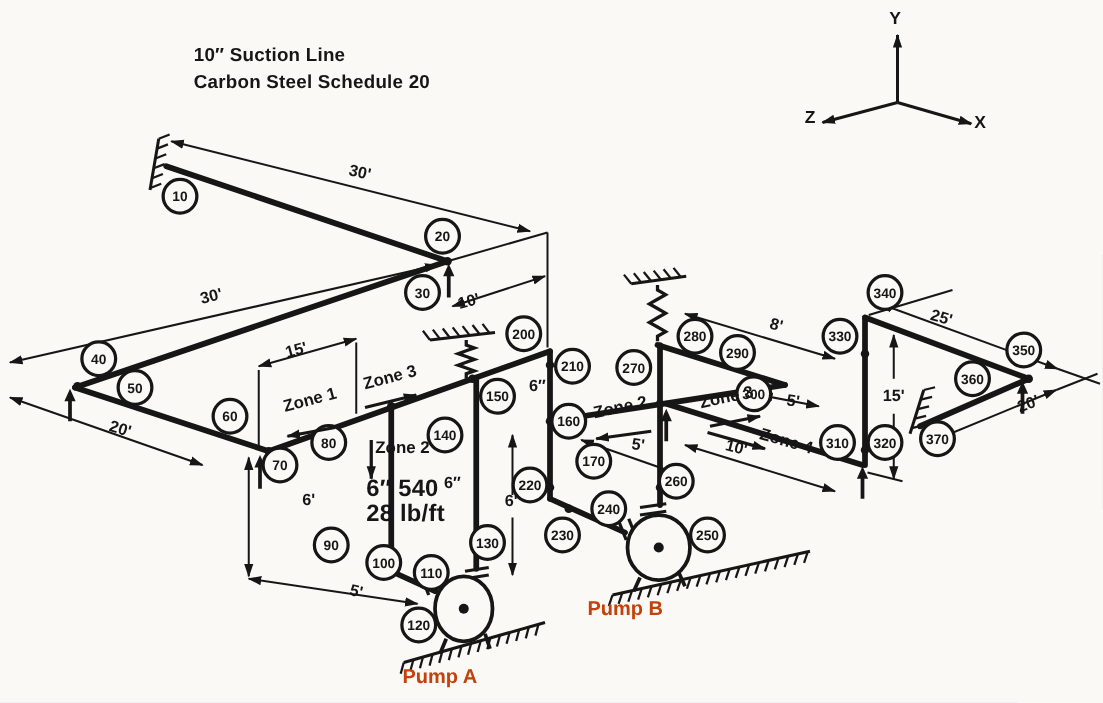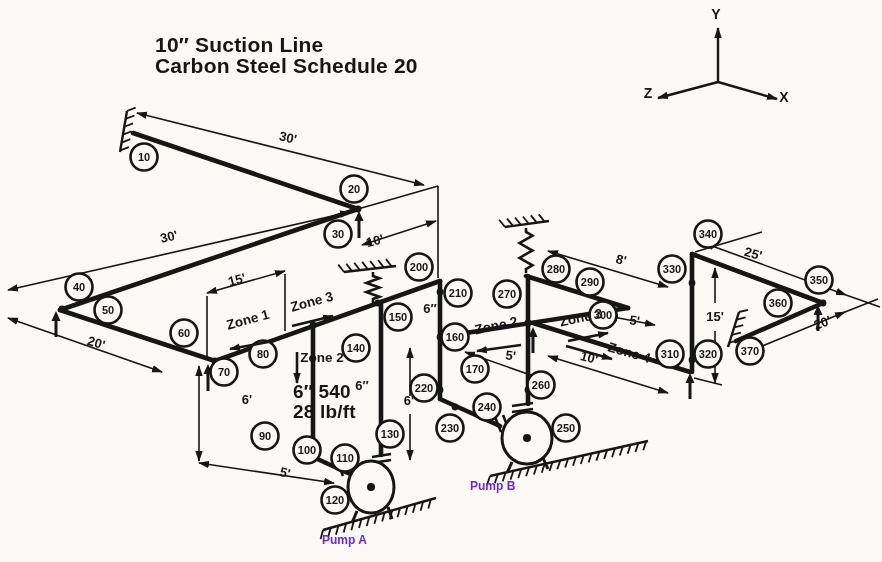--- a/index.html
+++ b/index.html
@@ -1,22 +1,22 @@
 <!DOCTYPE html>
 <html><head>
 <meta charset="utf-8">
 <style>
   html,body{margin:0;padding:0;background:#e9e9e7;}
   .stage{position:relative;width:882px;height:562px;background:#faf9f6;overflow:hidden;
          font-family:"Liberation Sans",sans-serif;color:#141414;}
   svg{position:absolute;left:0;top:0;}
-  .note{position:absolute;font-weight:bold;font-size:21px;line-height:21px;letter-spacing:.2px;
+  .note{position:absolute;font-weight:bold;font-size:15px;line-height:21px;letter-spacing:.2px;
         color:#161616;white-space:nowrap;}
   .note.small{font-size:19px;line-height:20px;}
-  .pump-label{position:absolute;font-weight:bold;font-size:12px;color:#6d28d9;}
+  .pump-label{position:absolute;font-weight:bold;font-size:16px;color:#c2410c;}
   text{fill:#161616;font-family:"Liberation Sans",sans-serif;font-weight:bold;}
   .nodetext{font-size:11px;}
   .dimtext{font-size:13px;}
   .zonetext{font-size:13.5px;}
   .axistext{font-size:14px;}
 </style>
 </head>
 <body>
 
 <div class="stage">

